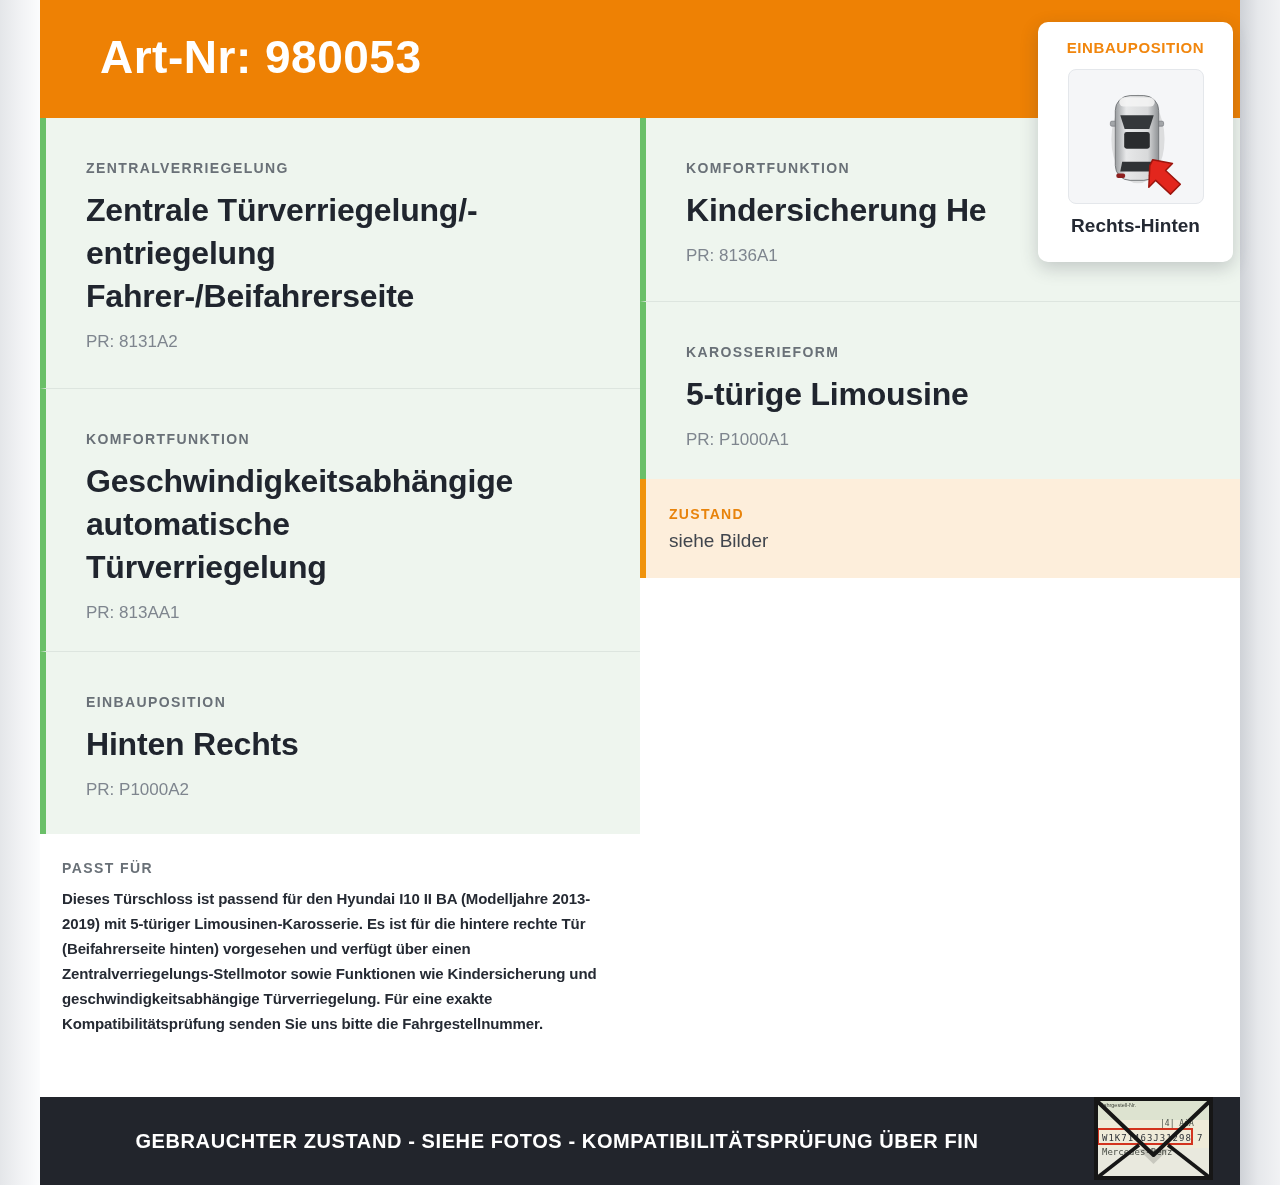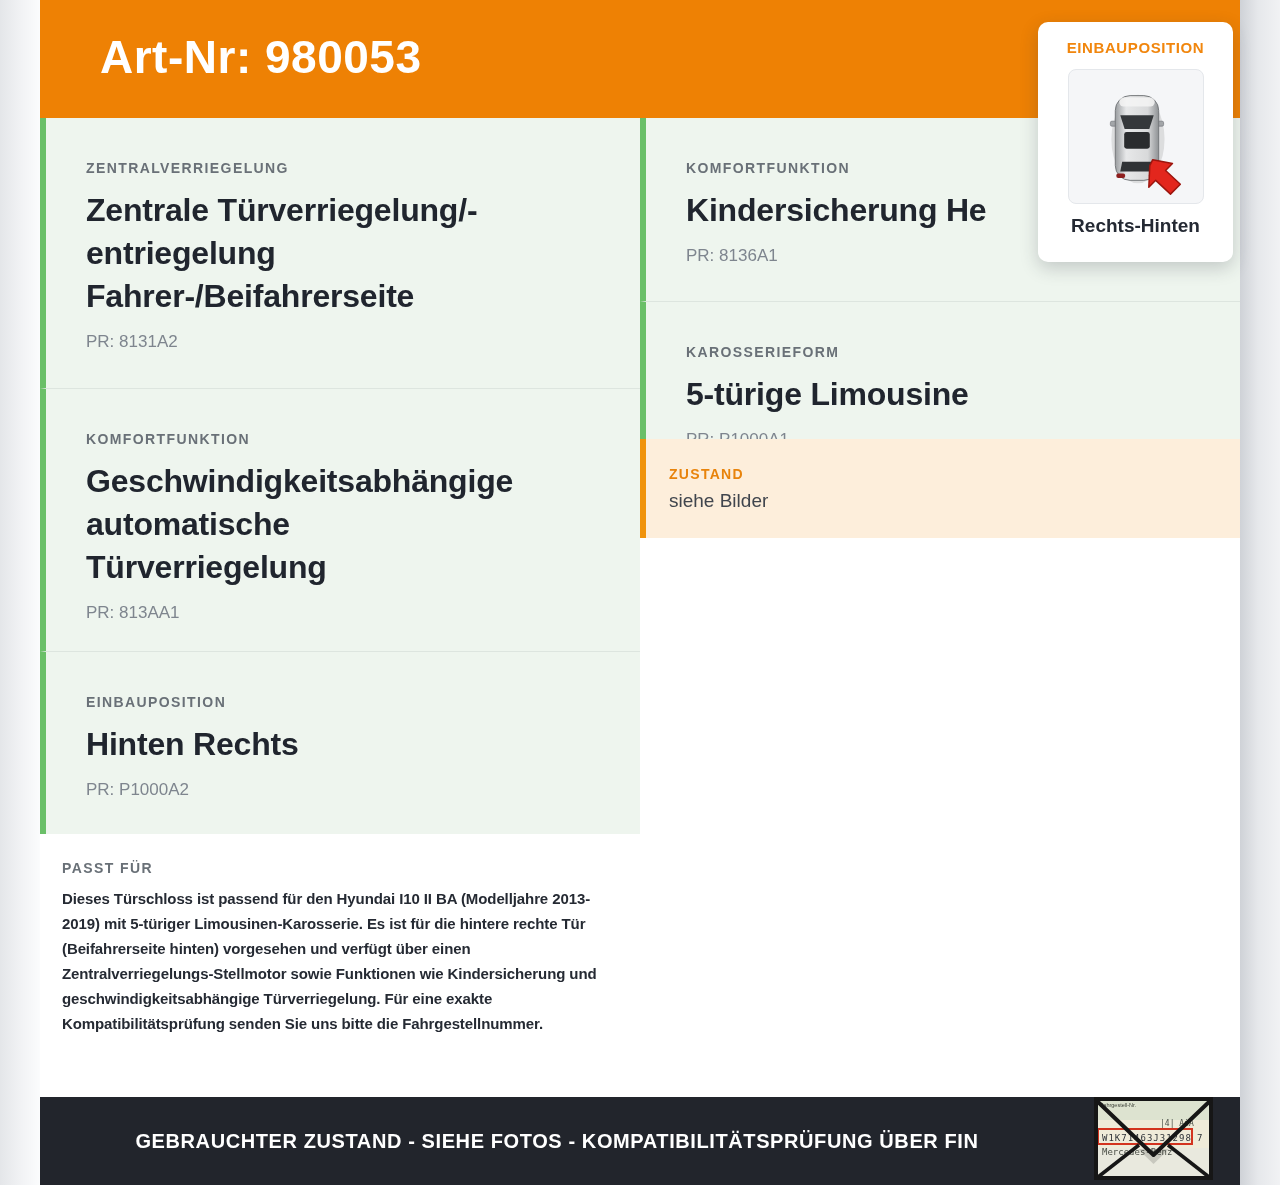--- a/index.html
+++ b/index.html
@@ -22,21 +22,21 @@
   .card { background:#eef5ee; border-left:6px solid #6abf68; padding:42px 20px 0 40px; }
   .card + .card { border-top:1px solid #dde5df; }
   .card-label { font-size:14px; font-weight:700; letter-spacing:1.4px; color:#697077; }
   .card-title { margin-top:13px; font-size:32px; font-weight:700; color:#20252e; line-height:1.34; letter-spacing:-0.2px; white-space:pre-line; }
   .card-pr { margin-top:14px; font-size:17px; color:#7e858e; }
 
   .c-left-1 { height:270px; }
   .c-left-2 { height:263px; }
   .c-left-3 { height:183px; }
   .c-right-1 { height:183px; }
-  .c-right-2 { height:138px; }
+  .c-right-2 { height:178px; }
 
   .fits { height:263px; background:#ffffff; padding:26px 18px 4px 22px; }
   .fits-label { font-size:14px; font-weight:700; letter-spacing:1.4px; color:#697077; }
   .fits-text { margin-top:10px; font-size:15px; font-weight:700; color:#252a33; line-height:25px; letter-spacing:-0.1px; }
 
   .condition { height:99px; background:#fdeedb; border-left:6px solid #f0930c; padding:27px 20px 0 23px; }
   .condition-label { font-size:14px; font-weight:700; letter-spacing:1.3px; color:#e8830b; }
   .condition-value { margin-top:8px; font-size:19px; font-weight:500; color:#40454d; }
   .right-filler { flex:1; background:#ffffff; }
 

